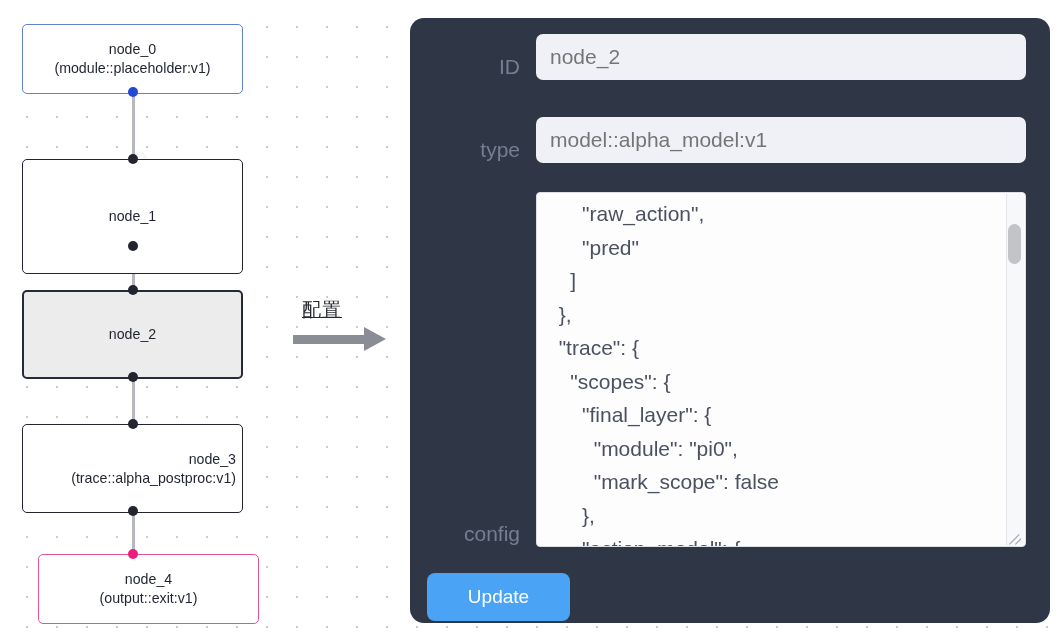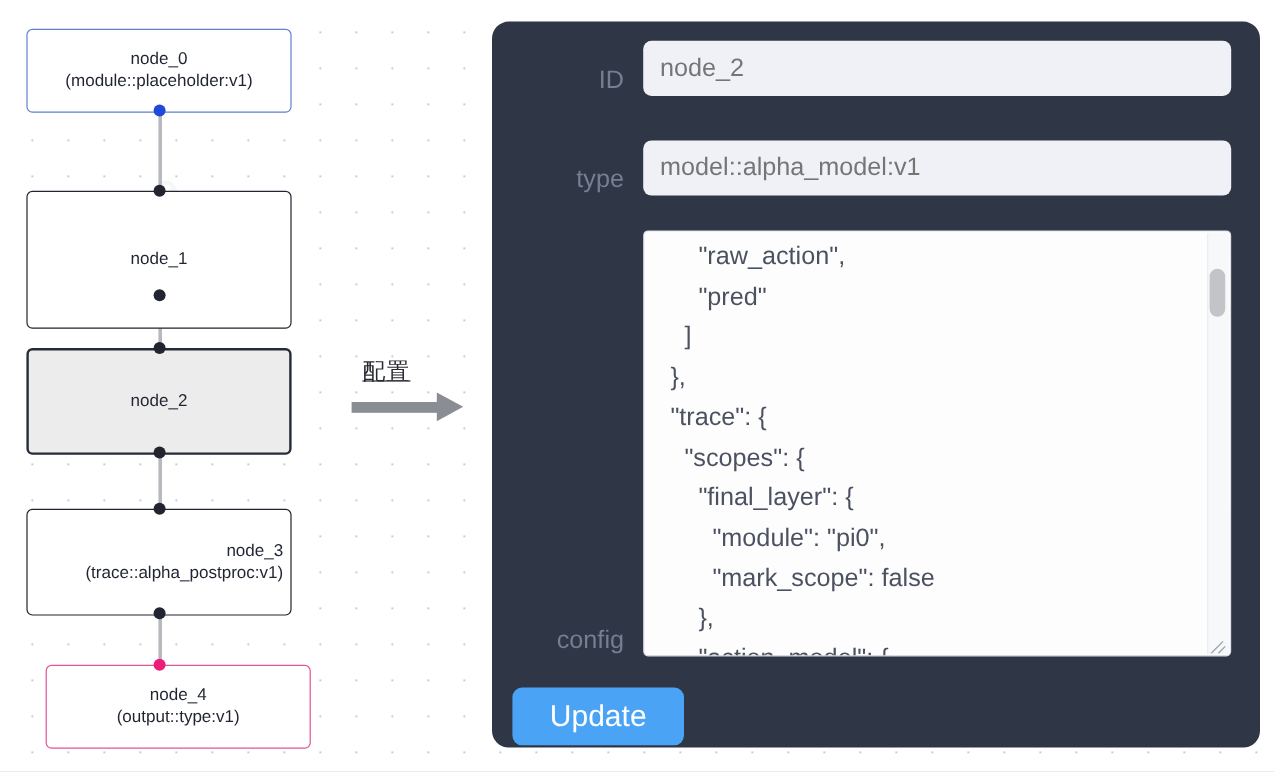--- a/index.html
+++ b/index.html
@@ -238,21 +238,21 @@
   .cfg-resize i.b { width: 8px;  left: 7px;  top: 14px; }
 
   .update-btn {
     position: absolute;
     left: 17px; top: 555px;
     width: 143px; height: 48px;
     background: #4aa3f5;
     color: #ffffff;
     border: none;
     border-radius: 8px;
-    font-size: 25px;
+    font-size: 19px;
     font-family: "Liberation Sans", sans-serif;
     text-align: center;
     line-height: 48px;
     cursor: pointer;
     padding: 0;
   }
 
   
   .watermark {
     position: absolute;
@@ -307,21 +307,21 @@
       <span class="nm">node_2</span>
     </div>
 
     <div class="node" id="node3">
       <span class="nm">node_3</span>
       <span class="ty">(trace::alpha_postproc:v1)</span>
     </div>
 
     <div class="node is-output" id="node4">
       <span class="nm">node_4</span>
-      <span class="ty">(output::type:v1)</span>
+      <span class="ty">(output::exit:v1)</span>
     </div>
 
     <div class="handle blue" id="h0"></div>
     <div class="handle" id="h1"></div>
     <div class="handle" id="h2"></div>
     <div class="handle" id="h3"></div>
     <div class="handle" id="h4"></div>
     <div class="handle" id="h5"></div>
     <div class="handle" id="h6"></div>
     <div class="handle pink" id="h7"></div>

